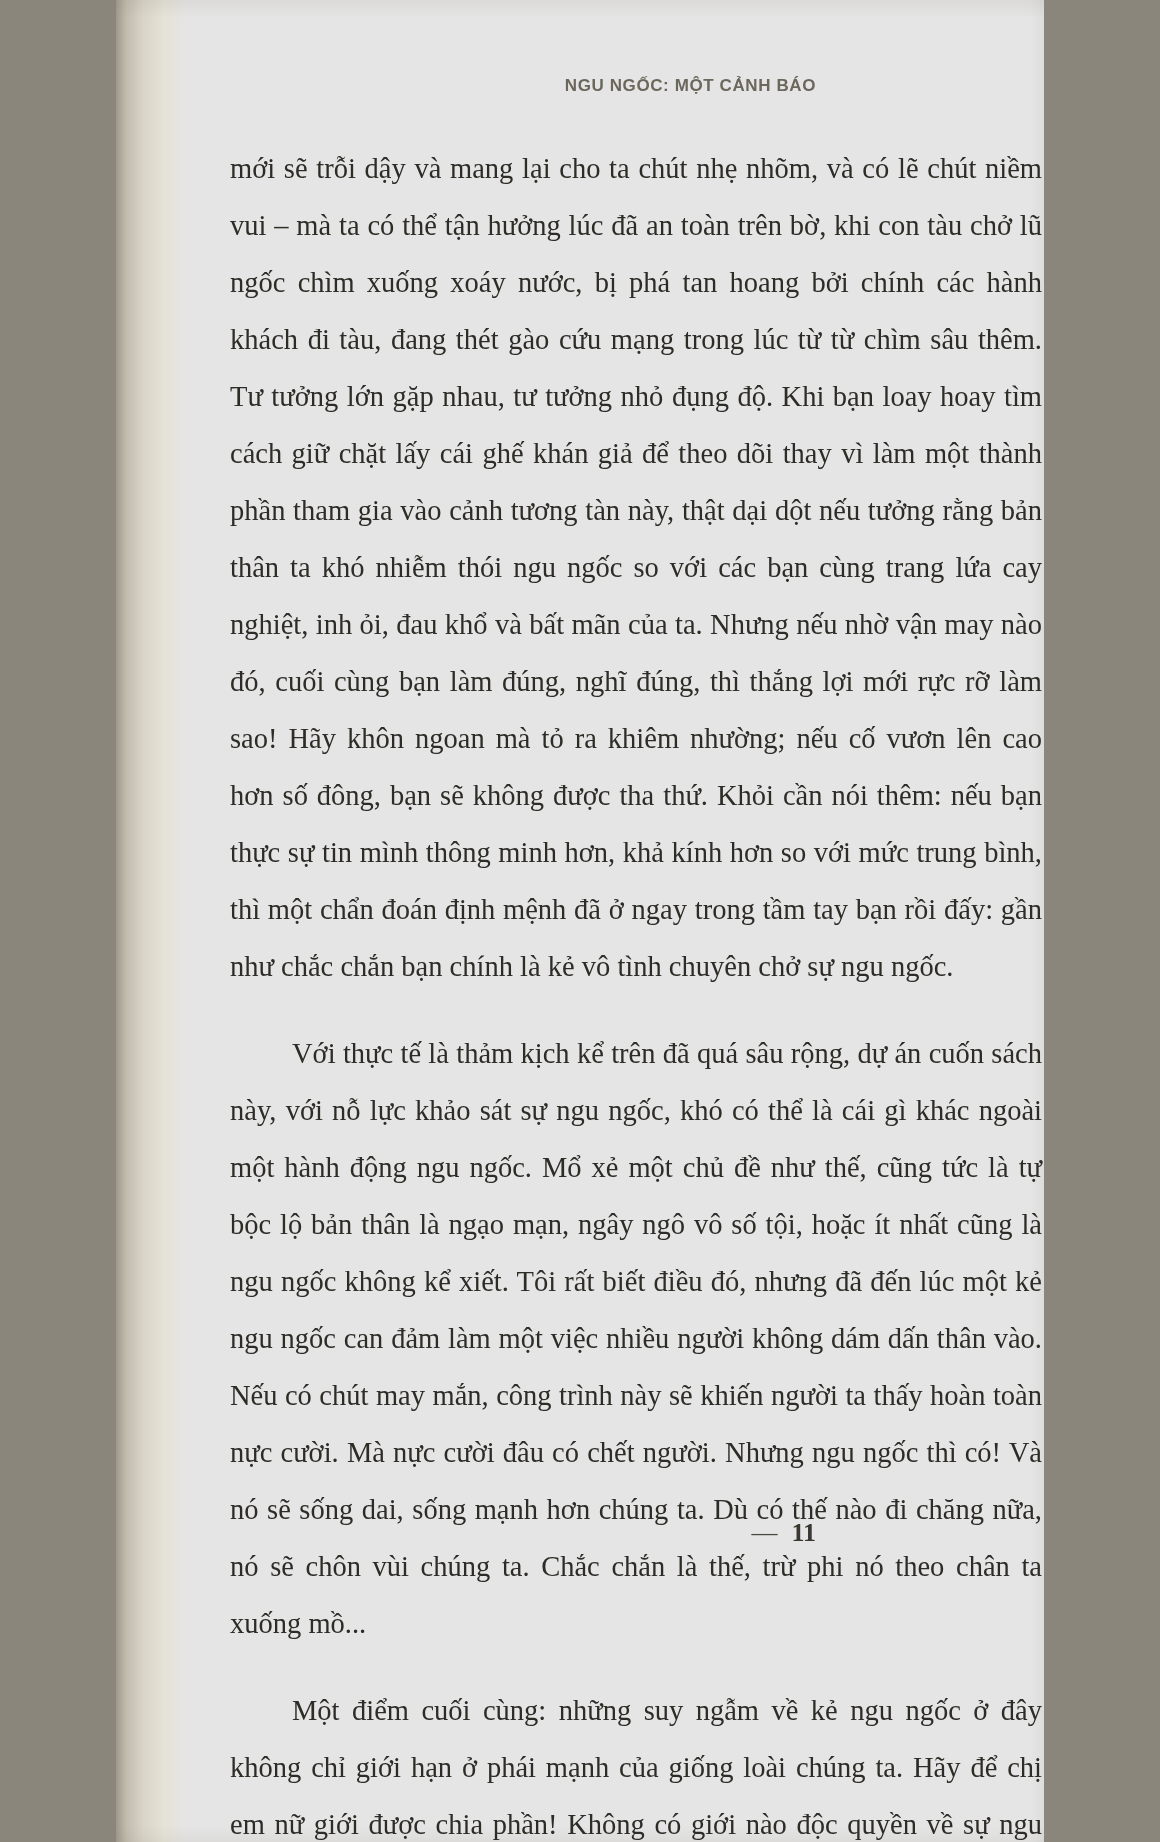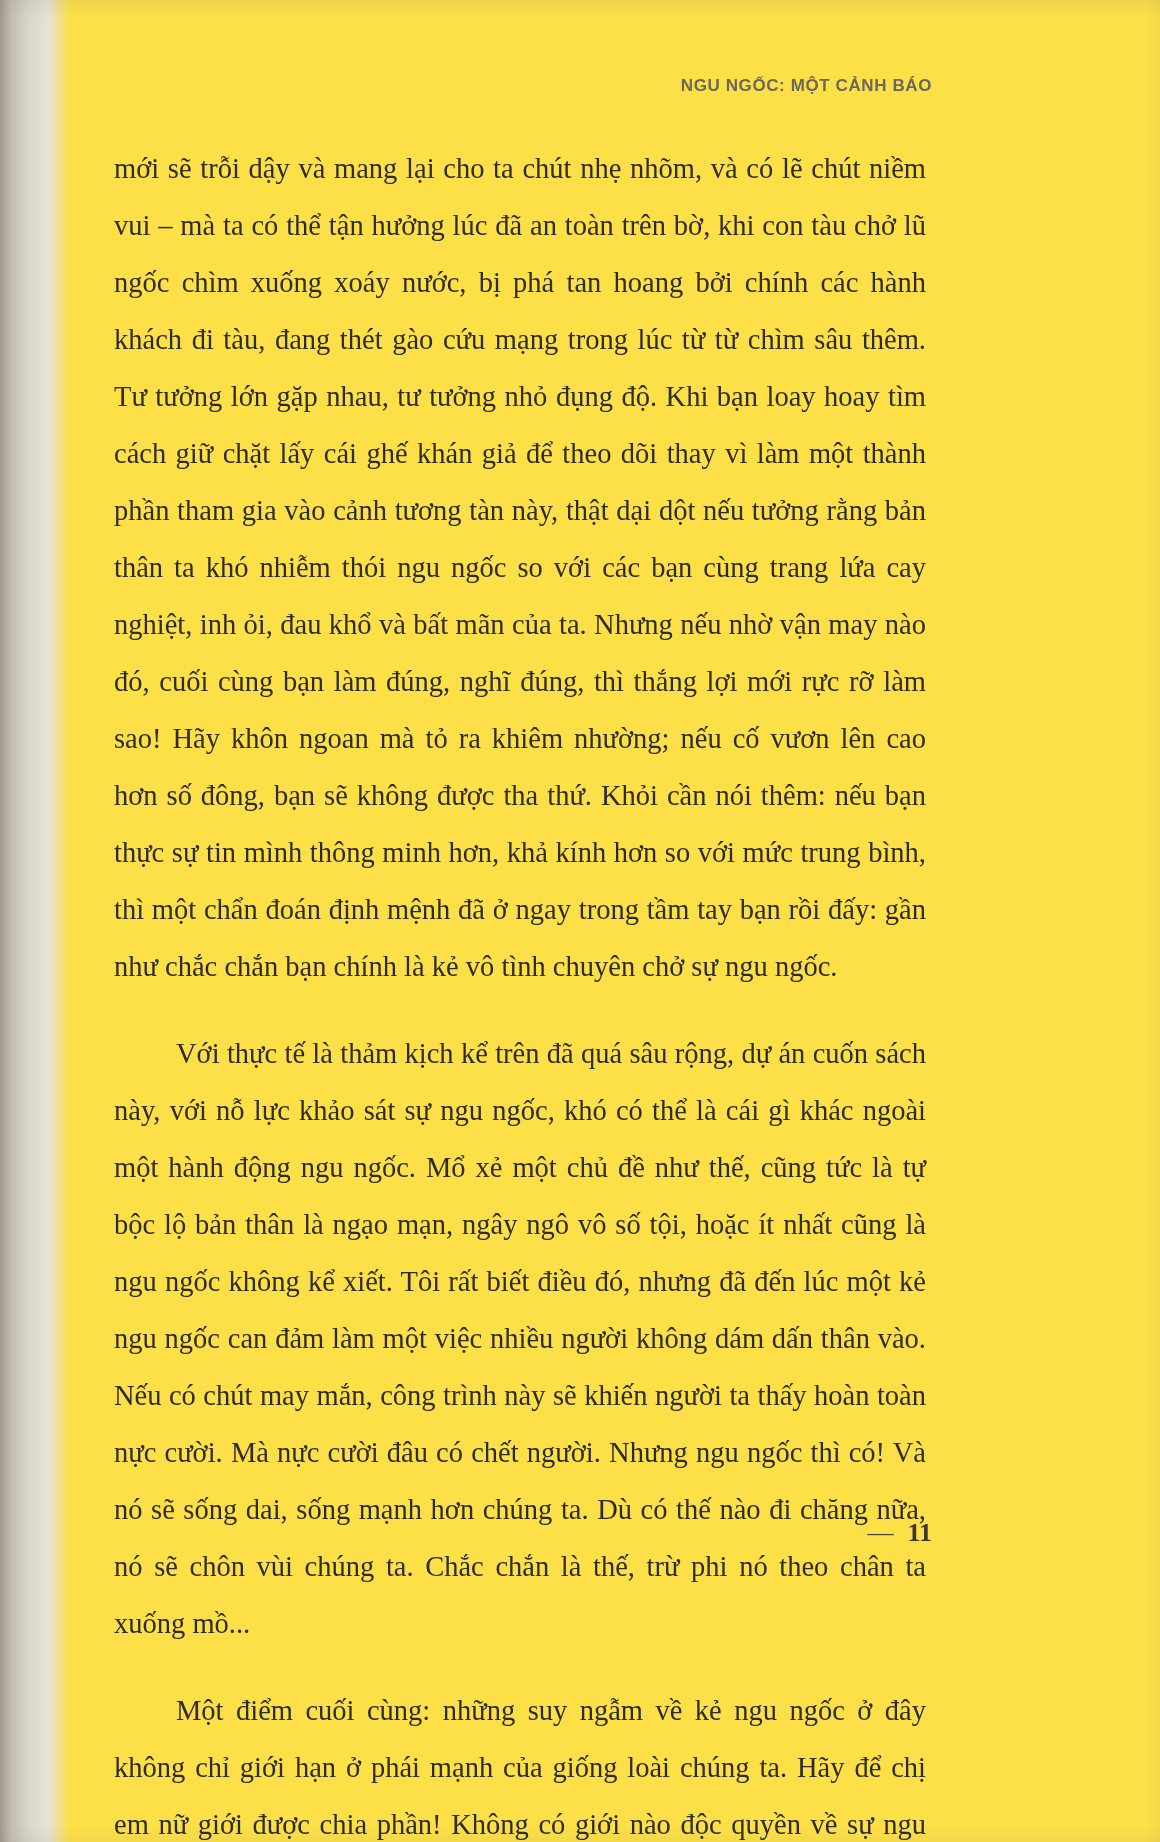--- a/index.html
+++ b/index.html
@@ -2,24 +2,24 @@
 <html><head>
 <meta charset="utf-8">
 <style>
   html, body {
     margin: 0;
     padding: 0;
     background: #8a867c;
   }
   .page {
     position: relative;
-    width: 1160px;
+    width: 928px;
     height: 1842px;
     margin: 0 auto;
-    background: #fde047;
+    background: #e5e5e5;
     font-family: "Liberation Serif", "DejaVu Serif", serif;
     color: #2e2c27;
     overflow: hidden;
   }
   
   .gutter-shadow {
     position: absolute;
     left: 0; top: 0; bottom: 0;
     width: 70px;
     background: linear-gradient(to right,

